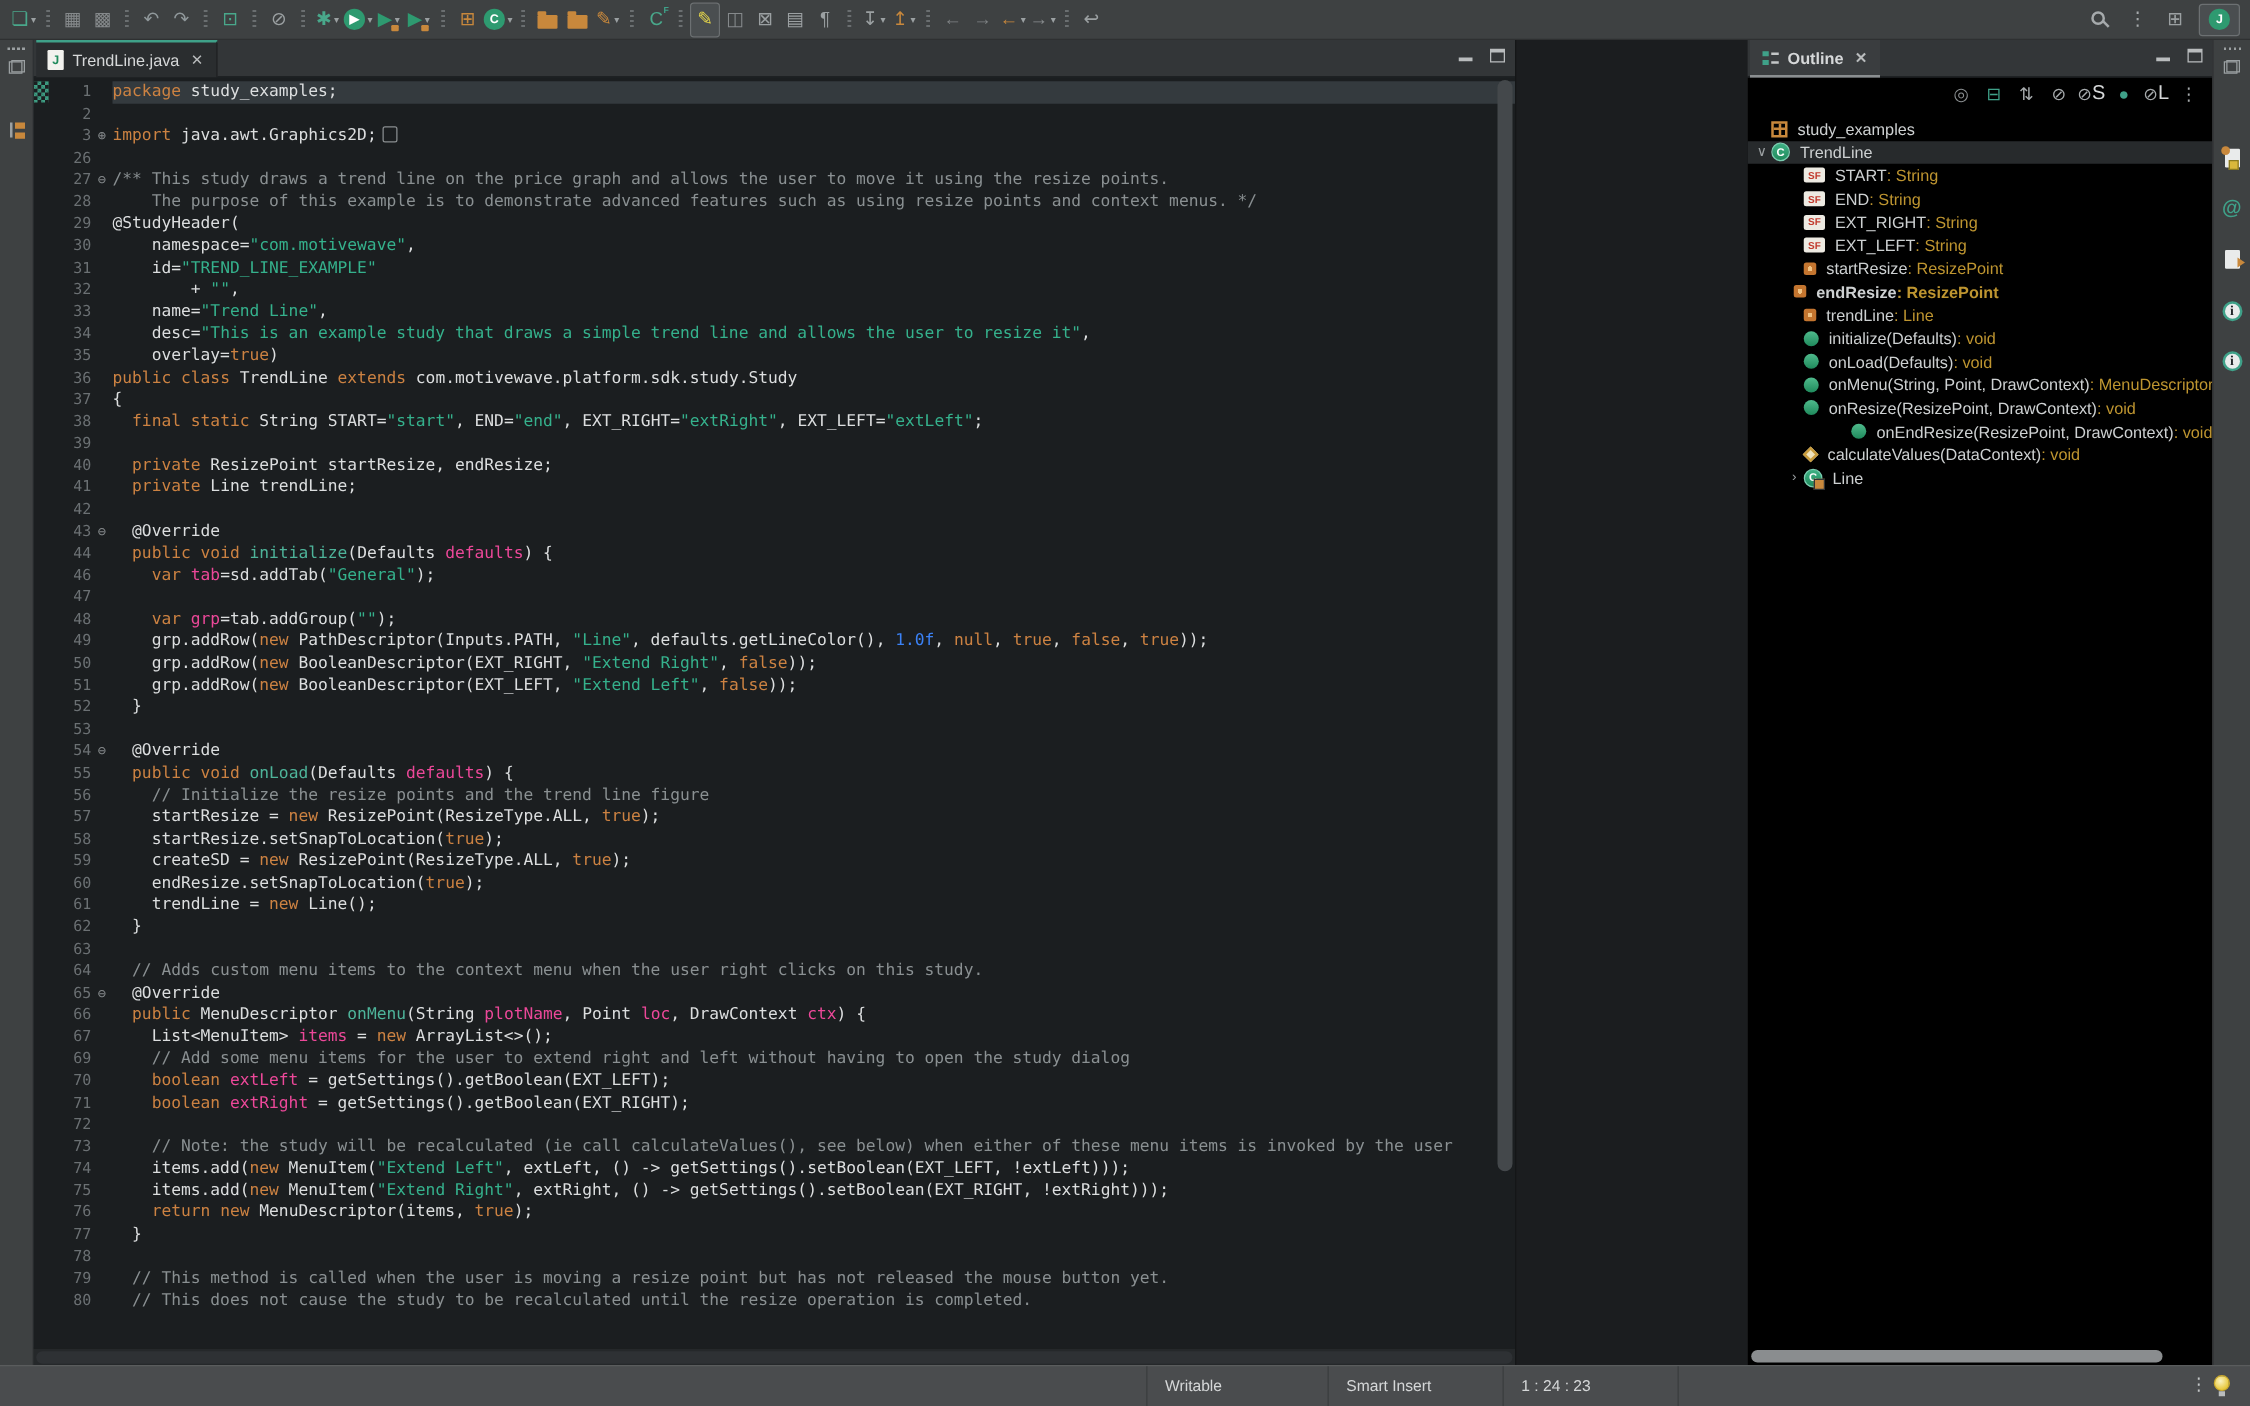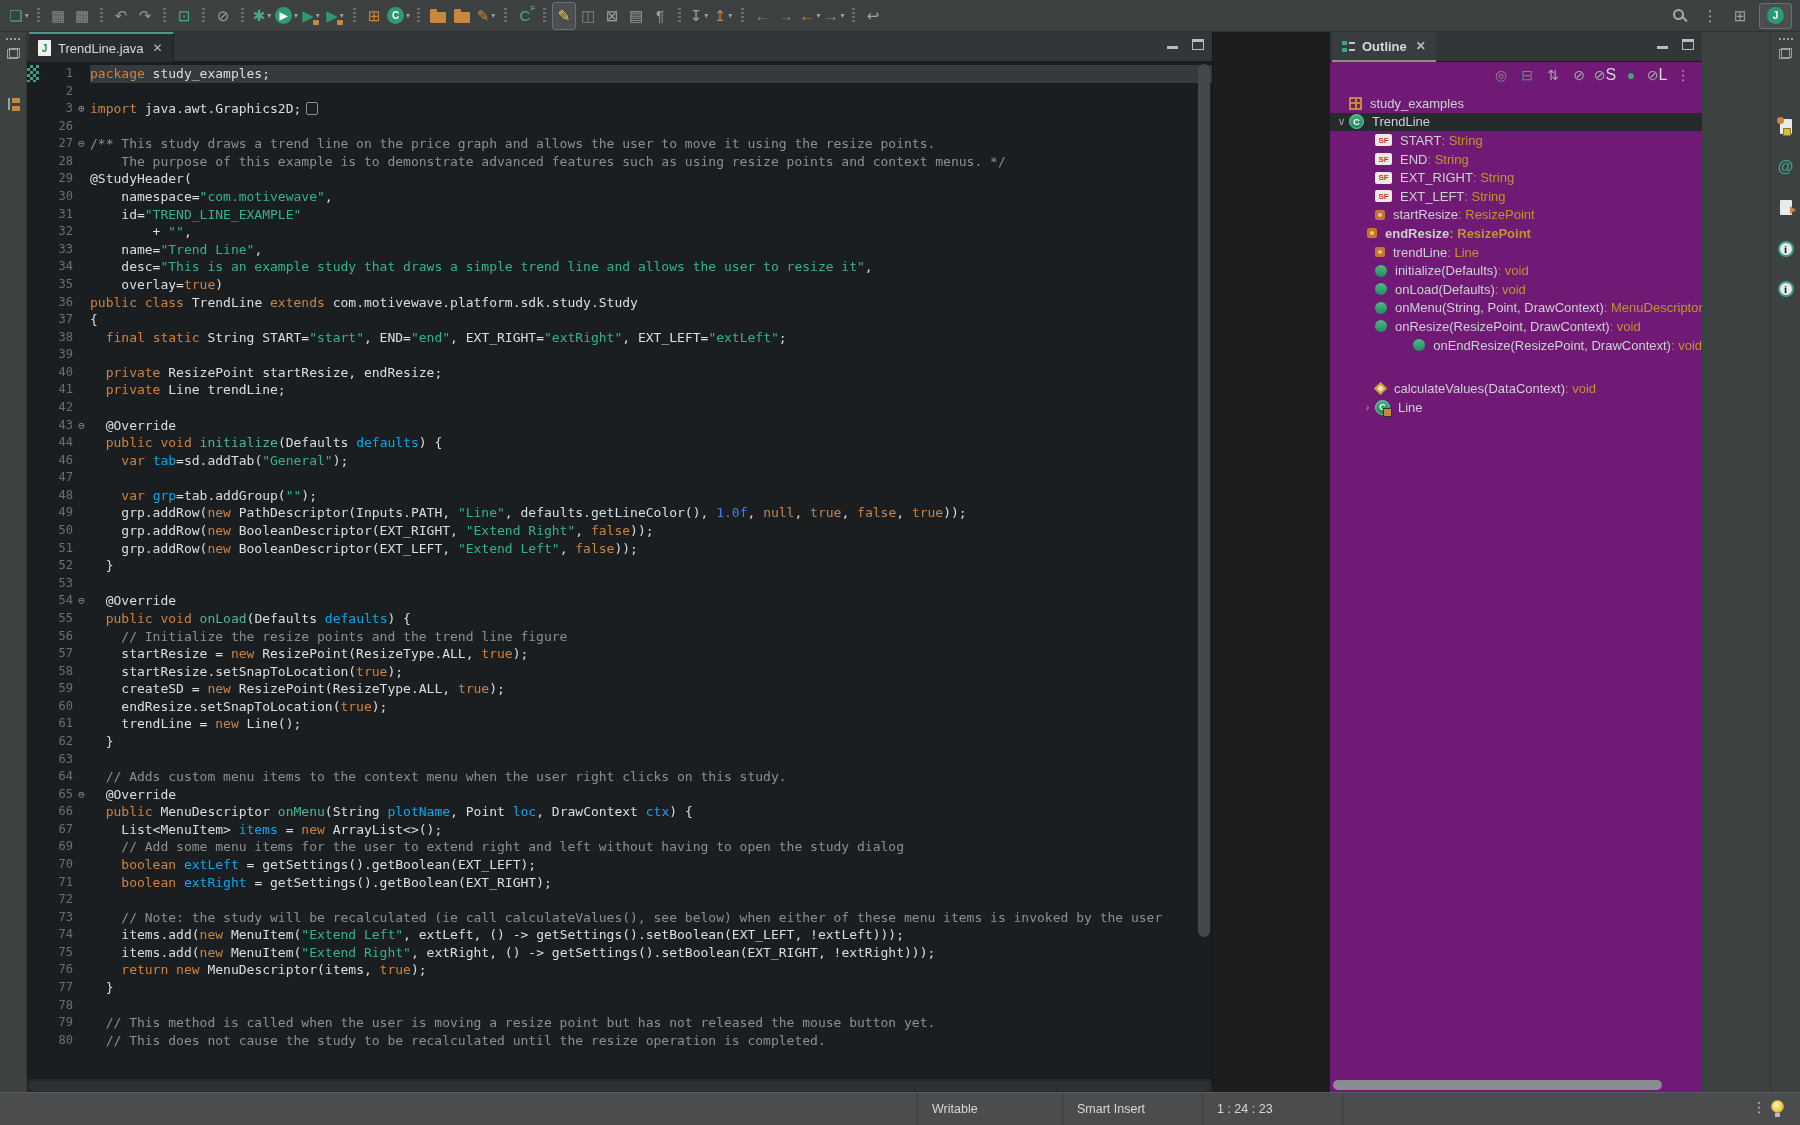--- a/index.html
+++ b/index.html
@@ -63,27 +63,27 @@
   .gmark.chk{background:
       linear-gradient(45deg,#3E9E83 25%,transparent 25%,transparent 75%,#3E9E83 75%),
       linear-gradient(45deg,#3E9E83 25%,transparent 25%,transparent 75%,#3E9E83 75%);
       background-size:6px 6px;background-position:0 0,3px 3px;width:12px;margin-right:2px}
   .gnum{display:inline-block;width:32px;flex:none;text-align:right;color:#6B7073;font-size:12px}
   .gfold{display:inline-block;width:17px;flex:none;text-align:center;color:#85898B;font-size:11px}
   .ctext{flex:1;white-space:pre}
   .cl.hl .ctext{background:#343A3E}
   .foldbox{display:inline-block;width:12px;height:13px;border:1px solid #8A8E90;border-radius:2px;margin-left:5px;vertical-align:-2px}
   .sg-k{color:#CC8242}.sg-s{color:#35B18C}.sg-c{color:#8A9092}.sg-d{color:#DCDEDF}
-  .sg-v{color:#0ea5e9}.sg-m{color:#4EB49A}.sg-n{color:#3b82f6}
+  .sg-v{color:#ec4899}.sg-m{color:#4EB49A}.sg-n{color:#3b82f6}
   .vscroll{position:absolute;top:2px;right:2px;width:12px;height:873px;background:#44484B;border-radius:6px}
   .ehscroll{position:absolute;left:0;right:0;bottom:0;height:14px;background:#25282A;border-top:1px solid #191B1D}
   .ehscroll .thumb{position:absolute;left:2px;right:2px;top:2px;height:10px;background:#2E3134;border-radius:5px}
   .gapcol{position:absolute;top:32px;left:1212px;width:186px;bottom:33px;background:#1B1D1F;border-left:1px solid #141617}
   
-  .outline{position:absolute;top:32px;left:1330px;width:372px;bottom:33px;background:#701a75}
+  .outline{position:absolute;top:32px;left:1398px;width:372px;bottom:33px;background:#000000}
   .otab{position:absolute;left:2px;top:0;height:30px;display:flex;align-items:center;gap:7px;padding:0 10px;
         background:#3A3D3F;border-bottom:2px solid #8A8E90;font-size:13px;color:#D6D8D9;font-weight:bold}
   .ot-ico{width:13px;height:13px;background:
       linear-gradient(#3FA189,#3FA189) 0 1px/5px 4px no-repeat,
       linear-gradient(#3FA189,#3FA189) 0 8px/5px 4px no-repeat,
       linear-gradient(#C3C6C7,#C3C6C7) 7px 2px/6px 2px no-repeat,
       linear-gradient(#C3C6C7,#C3C6C7) 7px 9px/6px 2px no-repeat}
   .otoolbar{position:absolute;top:30px;left:0;right:0;height:26px;display:flex;align-items:center;justify-content:flex-end;gap:4px;padding-right:8px}
   .oti{position:relative;width:22px;height:22px;display:flex;align-items:center;justify-content:center}
   .oti .gl{font-style:normal;font-size:14px}
@@ -458,21 +458,21 @@
           <span class="ti ti-method"></span>
           <span class="olab">onResize(ResizePoint, DrawContext)</span>
           <span class="otype"> : void</span>
         </div>
         <div class="orow" style="padding-left: 30px; justify-content: flex-end;">
           <span class="chev"></span>
           <span class="ti ti-method"></span>
           <span class="olab">onEndResize(ResizePoint, DrawContext)</span>
           <span class="otype"> : void</span>
         </div>
-        <div class="orow" style="padding-left: 30px; margin-top: 25px;">
+        <div class="orow" style="padding-left: 30px;">
           <span class="chev"></span>
           <span class="ti ti-method-protected"></span>
           <span class="olab">calculateValues(DataContext)</span>
           <span class="otype"> : void</span>
         </div>
         <div class="orow" style="padding-left: 30px;">
           <span class="chev">›</span>
           <span class="ti ti-inner-class">C</span>
           <span class="olab">Line</span>
         </div>

